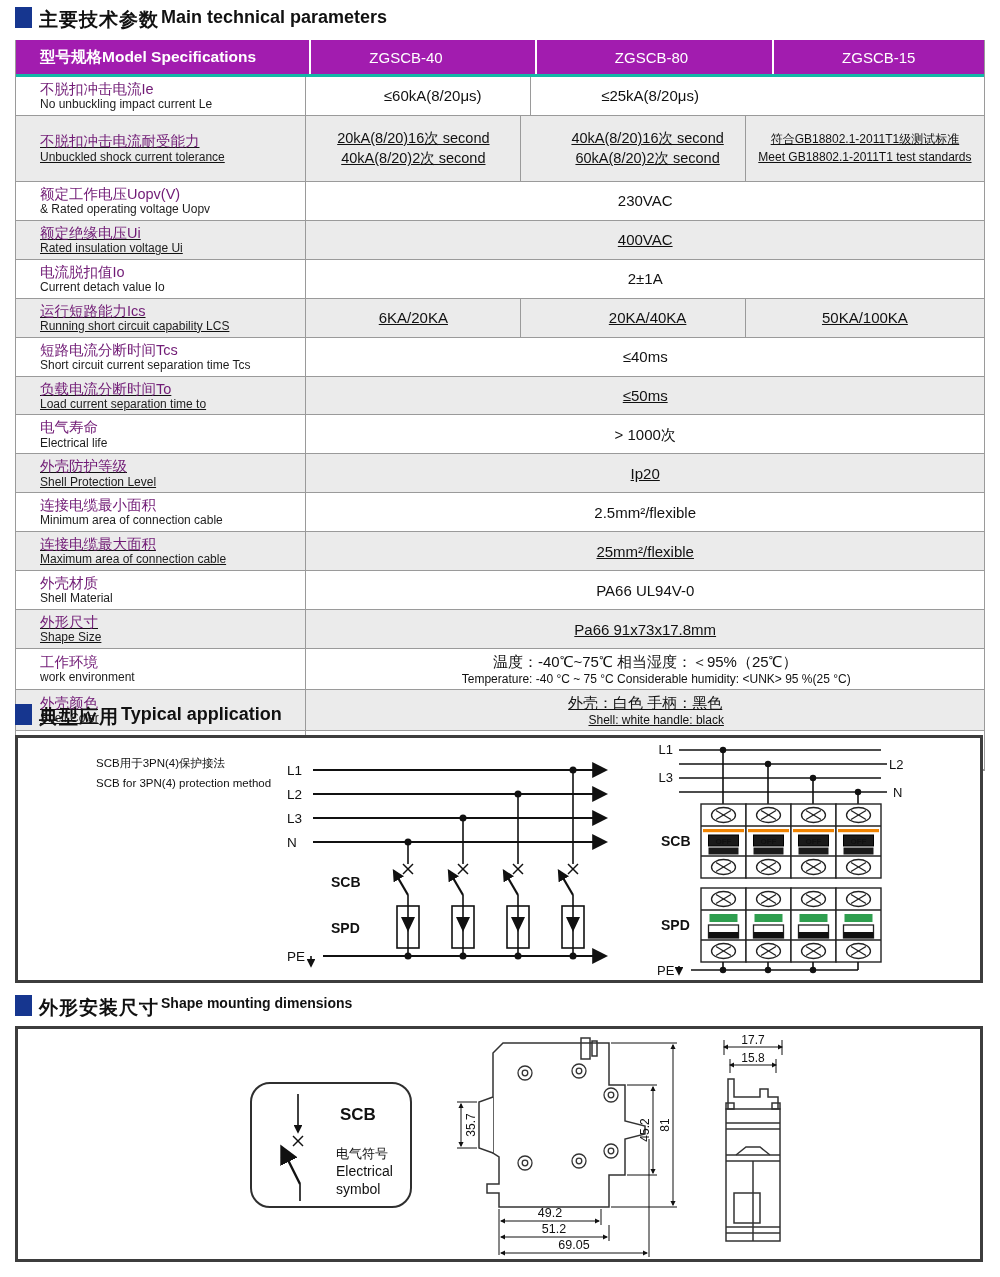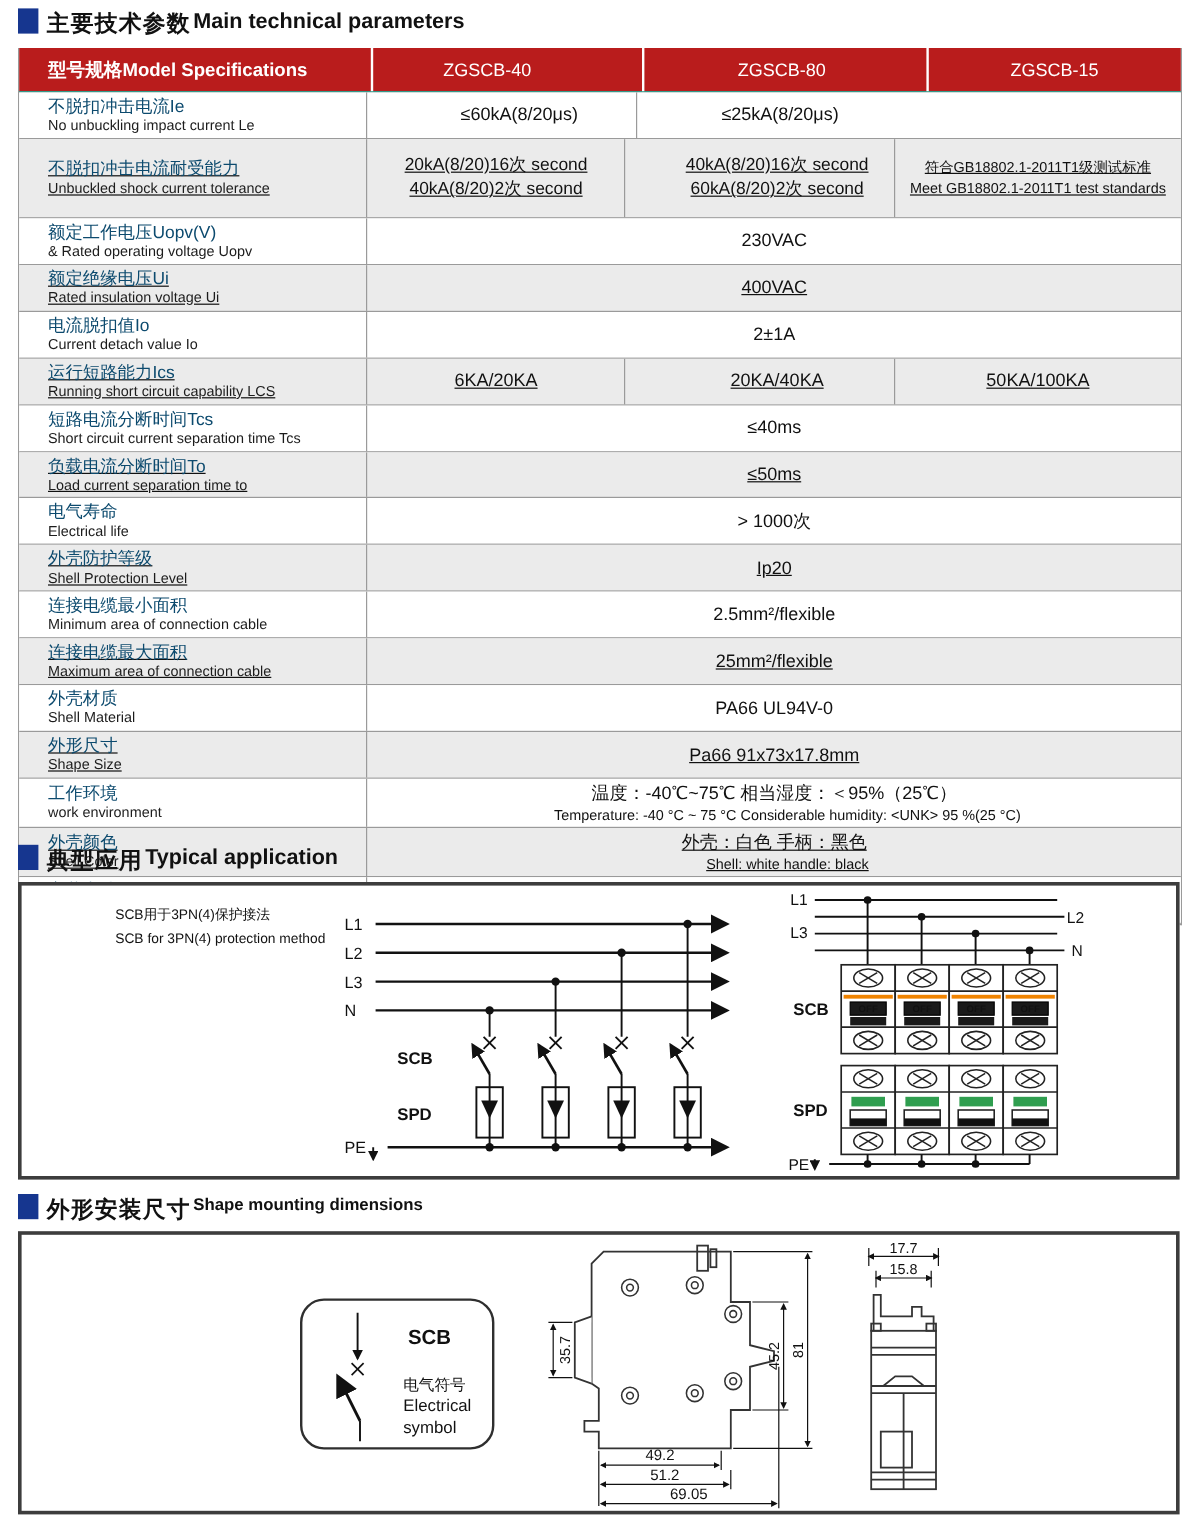--- a/index.html
+++ b/index.html
@@ -15,34 +15,34 @@
   .sec-h .en { font-size:18px; font-weight:600; margin-left:2px; }
   .sec-h.small-en .en { font-size:14px; font-weight:600; }
   
   .spec-table {
     position:absolute; left:15px; top:40px; width:970px;
     border-left:1px solid #9a9a9a; border-right:1px solid #9a9a9a; border-bottom:1px solid #9a9a9a;
   }
   .tr { display:flex; min-height:34.5px; border-bottom:1px solid #9a9a9a; background:#fff; }
   .tr.shade { background:#ebebeb;text-decoration:underline; }
   .tr.tall { min-height:66px; }
-  .tr.head { background:#b91c1c; color:#fff; min-height:37px; border-bottom:1px solid #14b8a6; }
+  .tr.head { background:#a21caf; color:#fff; min-height:37px; border-bottom:3px solid #14b8a6; }
   .td { display:flex; flex-direction:column; justify-content:center; }
   .td.lbl { width:29.9%; padding:3px 8px 3px 24px; align-items:flex-start; }
   .td.val { align-items:center; text-align:center; font-size:15px; white-space:pre-line;
             line-height:1.4; border-left:1px solid #9a9a9a; padding:2px 4px; }
   .td.val.c2 { width:22.2%; } .td.val.c3 { width:23.2%;padding-left:33px; } .td.val.c4 { width:24.7%; }
   .td.val.merged { width:70.1%; }
   .tr.tall .td.val { font-size:14.5px; }
   .tr.tall .td.val.c4 { font-size:12px; line-height:1.55; }
   .tr.head .td { border-left:2px solid #fff; justify-content:center; }
   .tr.head .td:first-child { border-left:none; }
   .tr.head .td.lbl { font-size:15.5px; font-weight:600; }
   .tr.head .td.val { font-size:15px; border-left:2px solid #fff;margin-left:34px; }
-  .lbl .zh { font-size:14.5px; line-height:1.25; color:#0c4a6e; }
+  .lbl .zh { font-size:14.5px; line-height:1.25; color:#701a75; }
   .lbl .en { font-size:12px; line-height:1.15; color:#1c1c1c; }
   .val .sub { font-size:12px; line-height:1.25;margin-left:22px; }
   
   .frame { position:absolute; left:15px; width:968px; border:3px solid #3d3d3d; background:#fff; }
   .app-frame { top:735px; height:248px; }
   .dim-frame { top:1026px; height:236px; }
   .note { position:absolute; left:78px; top:16px; font-size:11.5px; line-height:1.7; color:#111; }
   .svg-abs { position:absolute; }
   svg text { font-family:"Liberation Sans", sans-serif; fill:#111; }
   .symbol-box {

